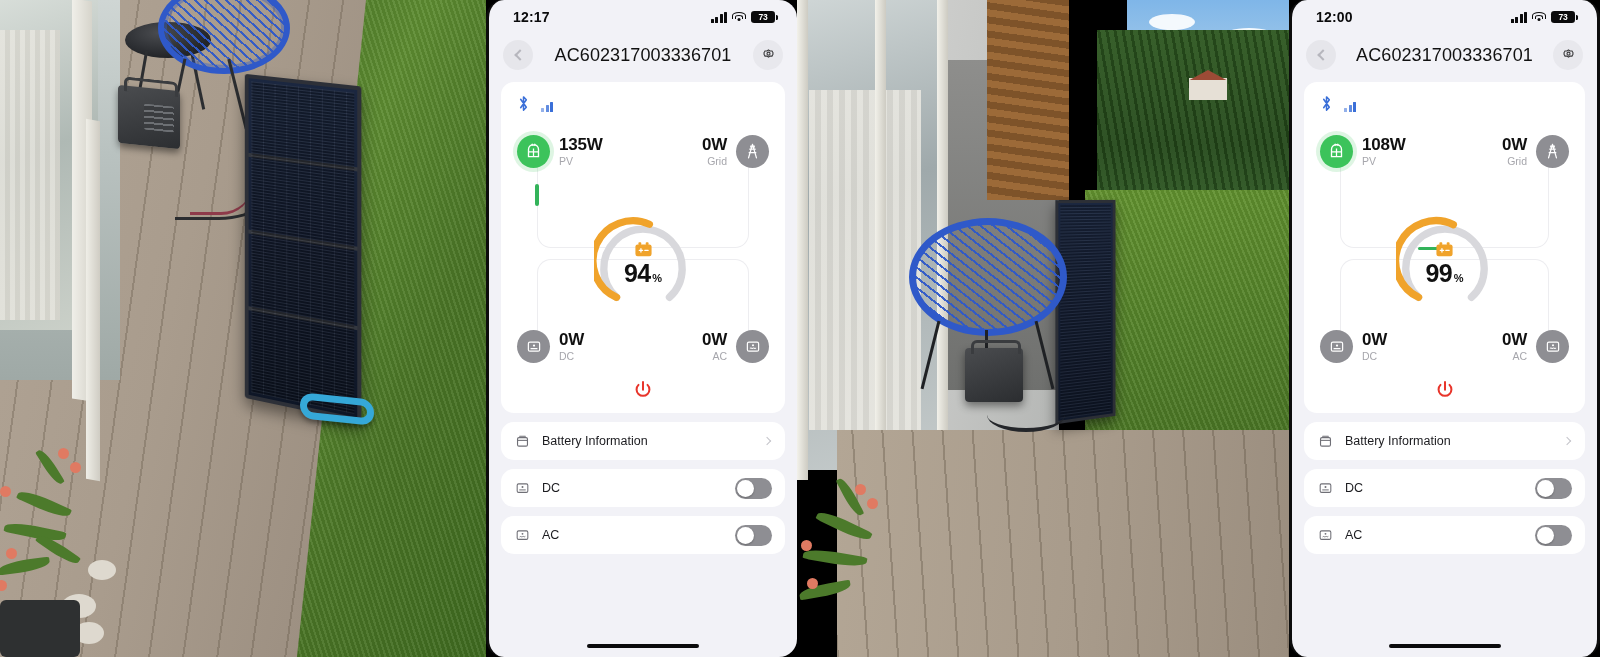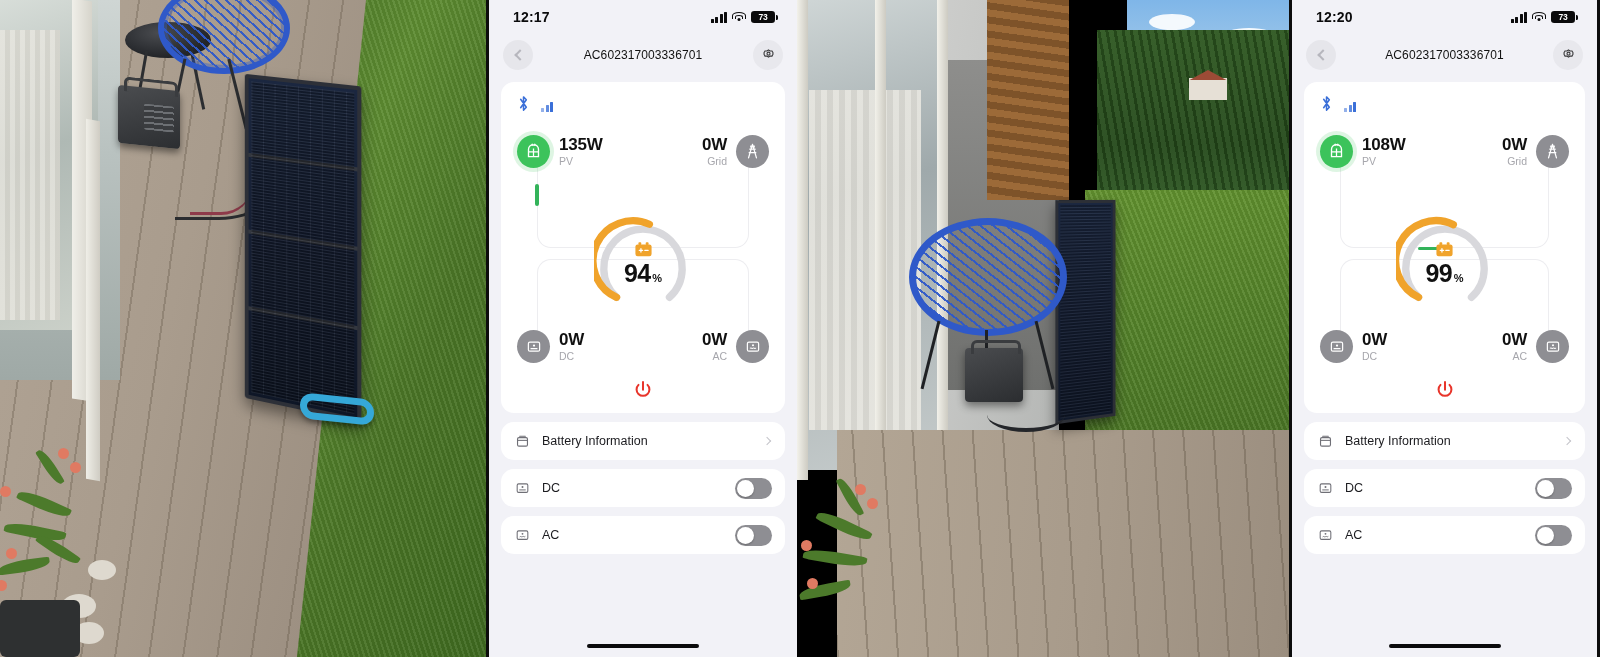--- a/index.html
+++ b/index.html
@@ -121,21 +121,21 @@
     box-shadow:0 4px 8px rgba(0,0,0,.45); }
   .p2-station:before{content:"";position:absolute;left:6px;top:-8px;width:44px;height:11px;
     border:3px solid #3a3c3f;border-bottom:none;border-radius:6px 6px 0 0;}
   .p2-cable { position:absolute; left:190px; top:398px; width:78px; height:34px;
     border-bottom:4px solid #24262a; border-radius:0 0 50% 50%; }
   .p2-plant { position:absolute; left:0; top:480px; width:120px; height:177px; }
 
   
   .phone { flex:0 0 auto; width:311px; height:657px; background:#f2f2f7;
     position:relative; overflow:hidden; }
-  .phone.left-edge { border-left:3px solid #0d0d0d; }
+  .phone.left-edge { border-left:3px solid #0d0d0d;border-radius:18px; }
   .phone.right-edge { border-right:3px solid #0d0d0d; }
 
   .statusbar { height:34px; display:flex; align-items:center;
     justify-content:space-between; padding:0 22px 0 24px; }
   .status-time { font-size:14px; font-weight:700; color:#0b0b0c; letter-spacing:.2px; }
   .status-right { display:flex; align-items:center; gap:5px; }
   .sig { display:flex; align-items:flex-end; gap:1.5px; height:11px; }
   .sig i { display:block; width:3px; background:#0b0b0c; border-radius:.5px; }
   .sig i:nth-child(1){height:4px} .sig i:nth-child(2){height:6px}
   .sig i:nth-child(3){height:8.5px} .sig i:nth-child(4){height:11px}
@@ -152,21 +152,21 @@
     background:#0b0b0c; border-radius:0 1.5px 1.5px 0; }
   .batt span { font-size:8.5px; font-weight:700; color:#fff; letter-spacing:-.2px; }
 
   .navbar { height:42px; display:flex; align-items:center; padding:0 14px;
     position:relative; }
   .navbtn { width:30px; height:30px; border-radius:50%; background:#e6e6eb;
     display:flex; align-items:center; justify-content:center; flex:0 0 auto; }
   .chev-back { width:8px; height:8px; border-left:2px solid #b6b6bd;
     border-bottom:2px solid #b6b6bd; transform:rotate(45deg); margin-left:3px; }
   .nav-title { position:absolute; left:0; right:0; text-align:center;
-    font-size:12px; font-weight:400; color:#111; letter-spacing:.1px; pointer-events:none; }
+    font-size:18px; font-weight:400; color:#111; letter-spacing:.1px; pointer-events:none; }
   .navbtn.gear { margin-left:auto; background:#e8e8ed; }
   .gear-glyph { width:15px; height:15px; position:relative; }
   .gear-glyph svg { display:block; }
 
   .card { background:#fff; border-radius:13px; margin:6px 12px 0 12px;
     position:relative; }
   .card-main { height:331px; }
 
   .badges { position:absolute; left:16px; top:13px; display:flex;
     align-items:flex-end; gap:11px; }
@@ -502,21 +502,21 @@
       <div class="flower" style="left:58px;top:4px"></div>
       <div class="flower" style="left:70px;top:18px"></div>
       <div class="flower" style="left:4px;top:60px"></div>
       <div class="flower" style="left:10px;top:98px"></div>
     </div>
   </div>
 
   <div class="phone left-edge right-edge">
 
     <div class="statusbar">
-      <div class="status-time">12:20</div>
+      <div class="status-time">12:00</div>
       <div class="status-right">
         <div class="sig">
             <i></i>
             <i></i>
             <i></i>
             <i></i>
           </div>
         <div class="wifi">
             <span></span>
             <span></span>

